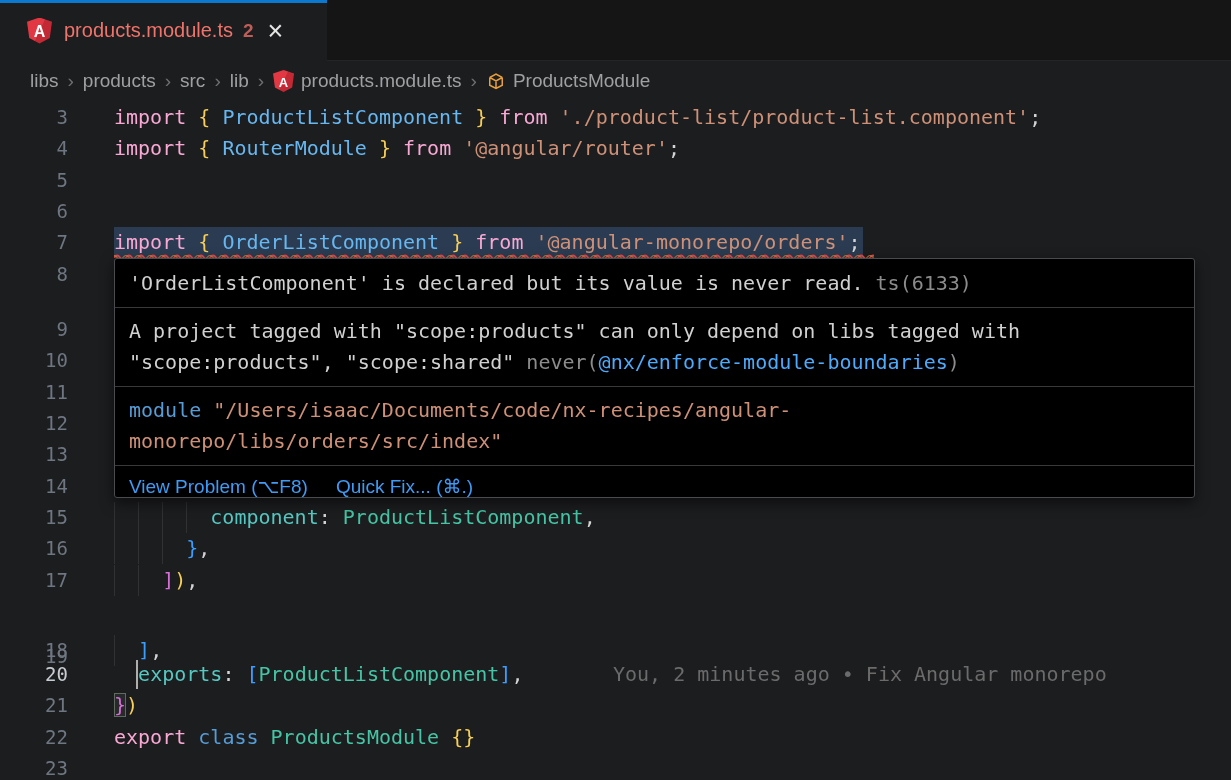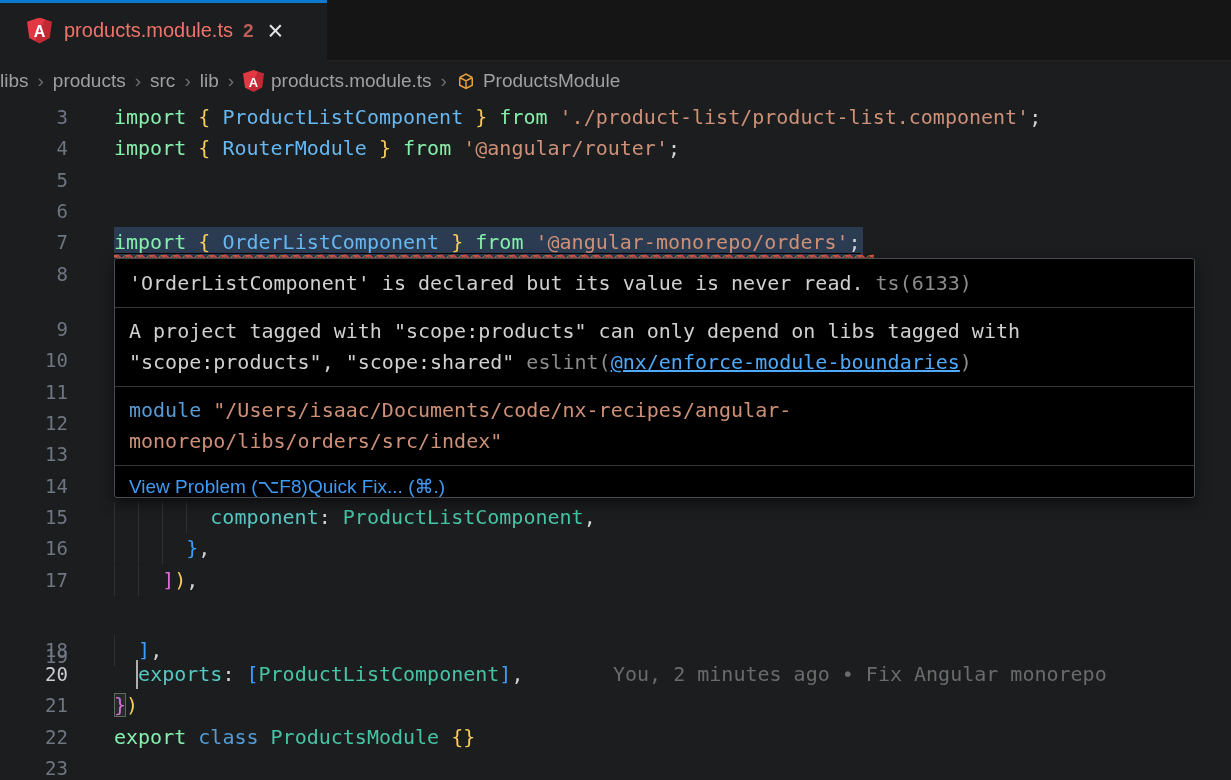--- a/index.html
+++ b/index.html
@@ -21,65 +21,65 @@
     display:flex;align-items:center;justify-content:center;color:#fff;font-weight:bold;
     font-size:16px;font-family:"Liberation Sans",sans-serif}
   .ng-icon.small{width:21px;height:22px;margin:0}
   .ng-icon.small::after{font-size:13px}
   .tab-label{margin-left:12px;font-size:20px;color:#EF746B;white-space:nowrap}
   .tab-badge{margin-left:10px;font-size:19px;color:#BF5E59;font-weight:bold}
   .tab-close{margin-left:14px;color:#E6E6E6;font-size:27px;line-height:26px;cursor:pointer}
 
   
   .breadcrumb{position:absolute;left:0;top:61px;width:1231px;height:40px;background:#1C1D1F;
-    display:flex;align-items:center;box-sizing:border-box}
+    display:flex;align-items:center;padding-left:30px;box-sizing:border-box}
   .bc-item{font-size:19px;color:#9EA0A2;white-space:nowrap;display:flex;align-items:center;gap:7px;cursor:pointer}
   .bc-sep{font-size:19px;color:#6E7072;margin:0 9px}
   .class-icon{width:20px;height:20px;display:block}
 
   
   .editor{position:absolute;left:0;top:0;width:1231px;height:780px}
   .row{position:absolute;left:0;width:1231px;height:32px}
   .gut{position:absolute;left:0;top:0;width:68px;text-align:right;font-size:19px;line-height:31px;color:#6E7681}
   .gut.cur{color:#C9CDD3}
   .code{position:absolute;left:114px;top:0;font-size:20px;line-height:31px;white-space:pre}
   .guide{position:absolute;top:0;width:1px;height:31px;background:#303133}
   .cursor{position:absolute;top:1px;width:2px;height:29px;background:#AEAFAD}
   .blame{position:absolute;left:499px;top:0;font-size:20px;line-height:31px;color:#6B6B6B;white-space:pre}
   .squig{position:absolute;left:0;top:25px}
 
   
-  .kw{color:#86efac}
+  .kw{color:#f9a8d4}
   .kwb{color:#569CD6}
   .imp{color:#67B7F0}
   .cls{color:#45C5A5}
   .key{color:#56C8C2}
   .str{color:#CE9178}
   .cmt{color:#77A96A}
   .pln{color:#D4D4D4}
   .b1{color:#F7CE58}
   .b2{color:#D670D6}
   .b3{color:#3B9EFF}
   .emoji{color:#F2C140;font-family:"DejaVu Sans",sans-serif}
   .match{outline:1px solid #5E6B5E;outline-offset:-1px;background:rgba(120,130,120,.12)}
 
-  .hl-line{display:inline-block;background:#2B3C52;text-decoration:underline;
+  .hl-line{display:inline-block;background:#2B3C52;
     text-decoration-thickness:1px;text-underline-offset:4px;padding-right:2px}
 
   
   .hover{position:absolute;left:114px;top:258px;width:1081px;height:240px;z-index:5;
     background:#000000;border:1px solid #4A4B4E;border-radius:3px;box-sizing:border-box;
     box-shadow:0 5px 14px rgba(0,0,0,.55)}
   .hv-sec{border-bottom:1px solid #39393B;padding:8px 14px;font-size:20px;line-height:31px;white-space:pre-wrap}
   .hv-sec.first{padding-top:9px;padding-bottom:8px}
-  .hv-foot{height:40px;display:flex;align-items:center;padding-left:14px;font-size:19px}
+  .hv-foot{height:40px;display:flex;align-items:center;gap:28px;padding-left:14px;font-size:19px}
   .hv-action{color:#3F9BF5;cursor:pointer;white-space:nowrap}
   .dim{color:#8C8C8C}
   .hv-pln{color:#D1D1D1}
-  .link{color:#4DAAFC;text-decoration:underline;cursor:pointer}
+  .link{color:#4DAAFC;cursor:pointer}
 </style>
 </head>
 <body>
 
 <div class="tabstrip">
   <div class="tab">
     <span class="ng-icon"></span>
     <span class="tab-label">products.module.ts</span>
     <span class="tab-badge">2</span>
     <span class="tab-close">×</span>
@@ -208,20 +208,20 @@
     </div>
     <div class="row" style="top: 752.9px;">
       <div class="gut mono">23</div>
       <div class="code"></div>
     </div>
   </div>
 
 <div class="hover" id="hover">
   <div id="hover-sections">
       <div class="hv-sec mono first"><div><span class="hv-pln">'OrderListComponent' is declared but its value is never read.</span><span class="dim"> ts(6133)</span></div></div>
-      <div class="hv-sec mono"><div><span class="hv-pln">A project tagged with "scope:products" can only depend on libs tagged with</span></div><div><span class="hv-pln">"scope:products", "scope:shared" </span><span class="dim">eslint(</span><span class="link">@nx/enforce-module-boundaries</span><span class="dim">)</span></div></div>
+      <div class="hv-sec mono"><div><span class="hv-pln">A project tagged with "scope:products" can only depend on libs tagged with</span></div><div><span class="hv-pln">"scope:products", "scope:shared" </span><span class="dim">never(</span><span class="link">@nx/enforce-module-boundaries</span><span class="dim">)</span></div></div>
       <div class="hv-sec mono"><div><span class="kwb">module</span><span class="str"> "/Users/isaac/Documents/code/nx-recipes/angular-</span></div><div><span class="str">monorepo/libs/orders/src/index"</span></div></div>
     </div>
   <div class="hv-foot" id="hover-foot">
       <span class="hv-action">View Problem (⌥F8)</span>
       <span class="hv-action">Quick Fix... (⌘.)</span>
     </div>
 </div>
 
 </body></html>

